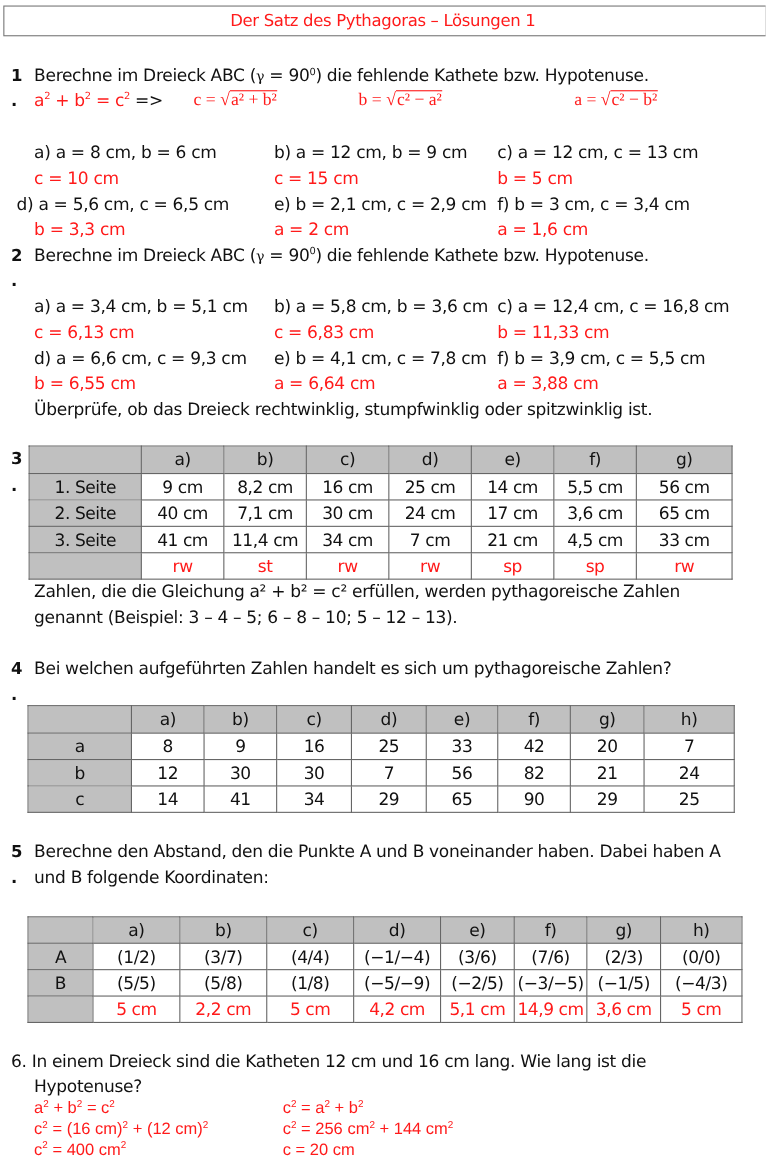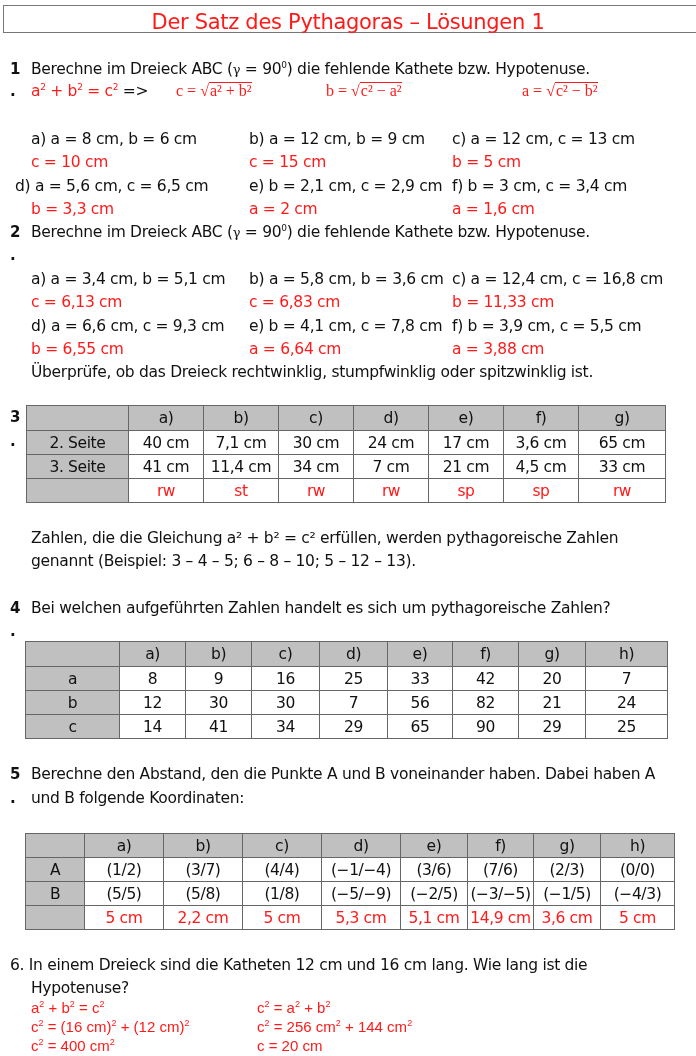--- a/index.html
+++ b/index.html
@@ -8,21 +8,21 @@
   .abs { position: absolute; white-space: nowrap; }
   .txt { font-size: 15.5px; letter-spacing: -0.3px; }
   .red { color: #ff1a1a; }
   .serif { font-family: "Liberation Serif", serif; font-size: 16px; letter-spacing: 0; }
   .lib { font-family: "Liberation Sans", sans-serif; font-size: 15px; letter-spacing: 0; }
   .num { font-weight: bold; font-size: 15px; }
   sup { font-size: 9px; vertical-align: 6px; line-height: 0; }
   .sqrt { display: inline-block; border-top: 1px solid #ff1a1a; padding-left: 1px; line-height: 15px; }
 
   #title-box { left: 3px; top: 5px; width: 694px; height: 28px; border: 1.5px solid #777; }
-  #title-text { left: 0; top: 10px; width: 696px; text-align: center; font-size: 21px; color: #ff1a1a; letter-spacing: -0.3px; }
+  #title-text { left: 0; top: 10px; width: 696px; text-align: center; font-size: 15px; color: #ff1a1a; letter-spacing: -0.3px; }
 
   table.grid { position: absolute; border-collapse: collapse; table-layout: fixed; }
   table.grid td { border: 1px solid #666; text-align: center; font-size: 15.5px; letter-spacing: -0.4px; padding: 0; overflow: hidden; white-space: nowrap; }
   table.grid td.hd { background: #c0c0c0; }
   table.grid td.res { color: #ff1a1a; }
 </style>
 </head>
 <body>
 
 <div id="title-box" class="abs"></div>
@@ -86,20 +86,30 @@
     <td class="hd"></td>
     <td class="hd">a)</td>
     <td class="hd">b)</td>
     <td class="hd">c)</td>
     <td class="hd">d)</td>
     <td class="hd">e)</td>
     <td class="hd">f)</td>
     <td class="hd">g)</td>
   </tr>
   <tr style="height:24px">
+    <td class="hd">1. Seite</td>
+    <td>9 cm</td>
+    <td>8,2 cm</td>
+    <td>16 cm</td>
+    <td>25 cm</td>
+    <td>14 cm</td>
+    <td>5,5 cm</td>
+    <td>56 cm</td>
+  </tr>
+  <tr style="height:24px">
     <td class="hd">2. Seite</td>
     <td>40 cm</td>
     <td>7,1 cm</td>
     <td>30 cm</td>
     <td>24 cm</td>
     <td>17 cm</td>
     <td>3,6 cm</td>
     <td>65 cm</td>
   </tr>
   <tr style="height:24px">
@@ -239,21 +249,21 @@
     <td>(−2/5)</td>
     <td>(−3/−5)</td>
     <td>(−1/5)</td>
     <td>(−4/3)</td>
   </tr>
   <tr style="height:24px">
     <td class="hd"></td>
     <td class="res">5 cm</td>
     <td class="res">2,2 cm</td>
     <td class="res">5 cm</td>
-    <td class="res">5,3 cm</td>
+    <td class="res">4,2 cm</td>
     <td class="res">5,1 cm</td>
     <td class="res">14,9 cm</td>
     <td class="res">3,6 cm</td>
     <td class="res">5 cm</td>
   </tr>
 </tbody>
   </table>
 
 <div class="abs txt" style="left:10px; top:956px;">6. In einem Dreieck sind die Katheten 12 cm und 16 cm lang. Wie lang ist die</div>
 <div class="abs txt" style="left:31px; top:979px;">Hypotenuse?</div>

